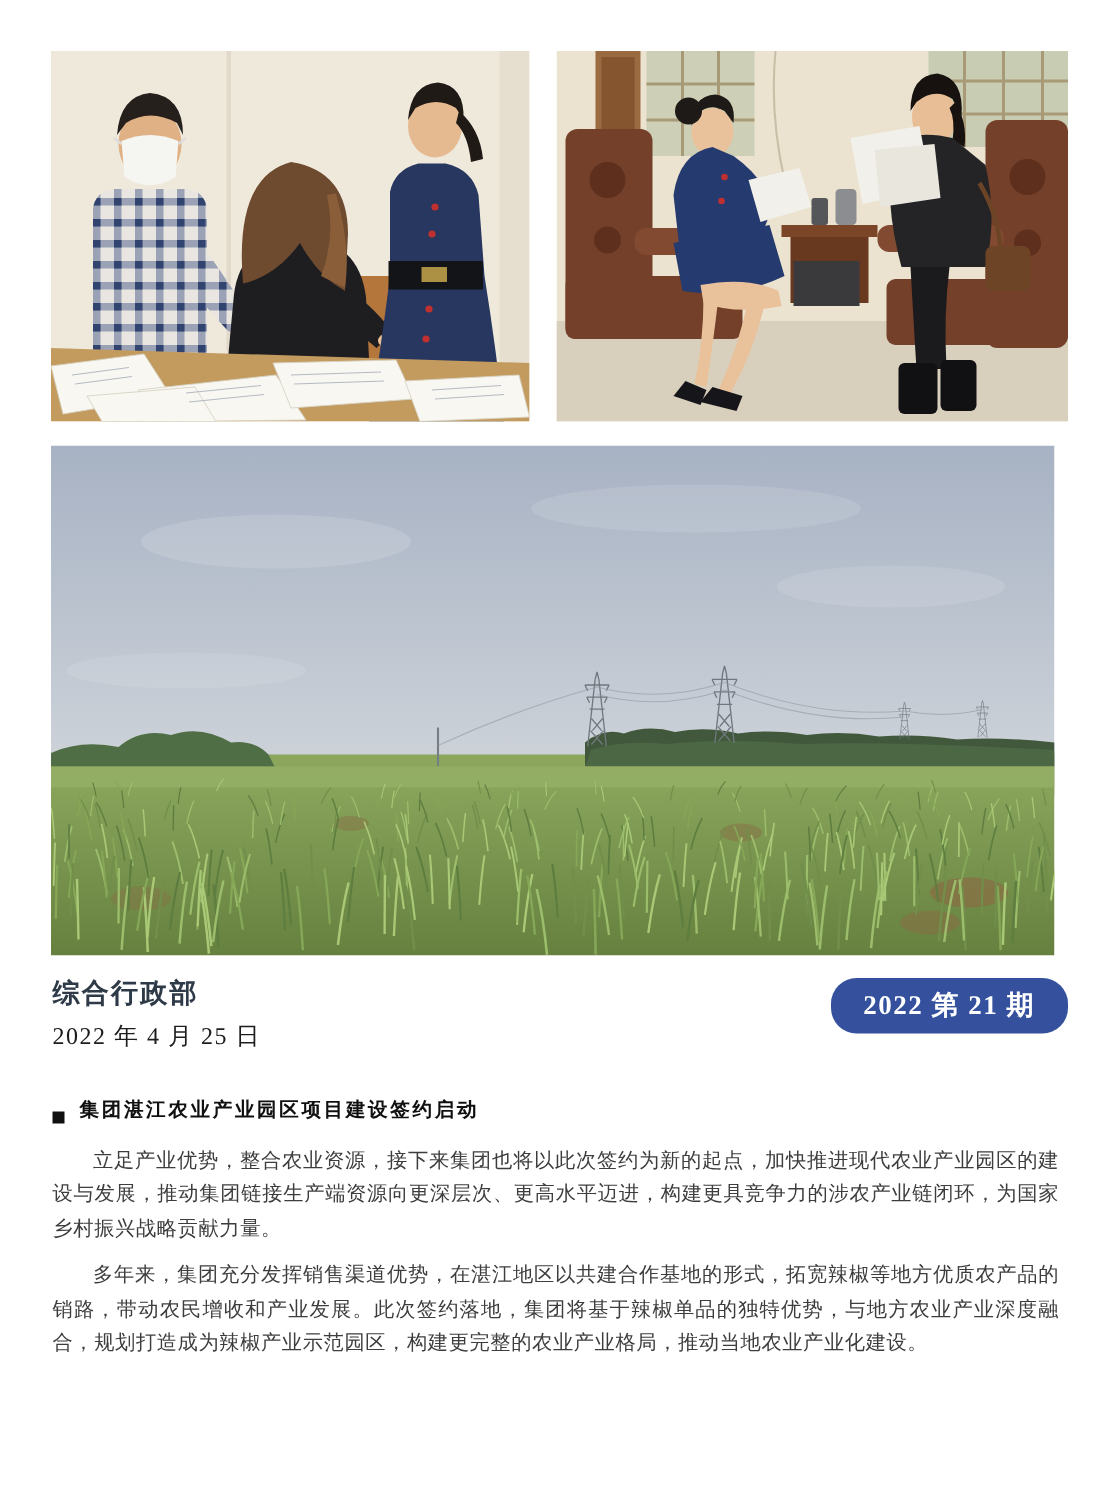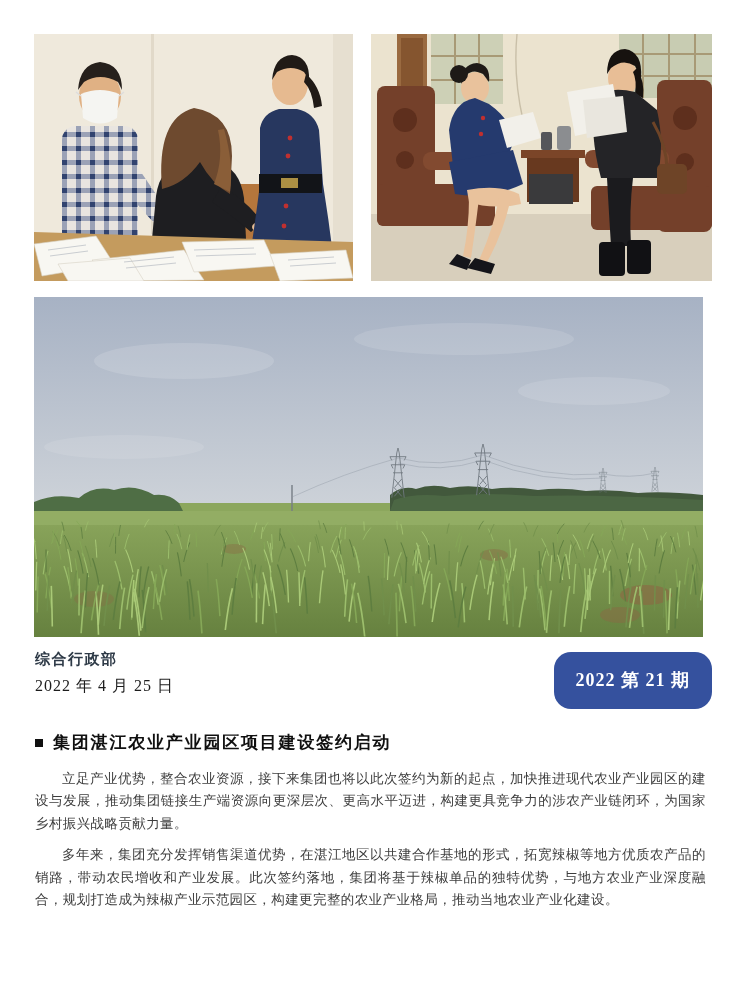--- a/index.html
+++ b/index.html
@@ -7,27 +7,27 @@
   .page{position:relative;width:740px;height:1005px;background:#fff;overflow:hidden;}
 
   .photo-row{position:absolute;top:34px;left:34px;width:678px;height:247px;display:flex;gap:18px;}
   figure{margin:0;padding:0;}
   .photo svg{display:block;width:100%;height:100%;}
   .photo-left{width:319px;height:247px;}
   .photo-right{width:341px;height:247px;}
   .landscape{position:absolute;top:297px;left:34px;width:669px;height:340px;}
 
   .meta-row{position:absolute;top:650px;left:35px;width:677px;display:flex;justify-content:space-between;align-items:flex-start;}
-  .dept{font-family:"Liberation Serif","DejaVu Serif",serif;font-weight:bold;font-size:15px;color:#2E3A47;letter-spacing:1.5px;}
+  .dept{font-family:"Liberation Serif","DejaVu Serif",serif;font-weight:bold;font-size:18px;color:#2E3A47;letter-spacing:1.5px;}
   .date{font-family:"Liberation Serif","DejaVu Serif",serif;font-size:16px;color:#1d1d1d;margin-top:7px;letter-spacing:1px;}
   .issue-badge{color:#fff;font-family:"Liberation Serif","DejaVu Serif",serif;font-weight:bold;
-    font-size:18px;height:33px;line-height:33px;padding:12px 22px;border-radius:17px;letter-spacing:1px;margin-top:2px;}
+    font-size:18px;height:33px;line-height:33px;padding:2px 22px;border-radius:17px;letter-spacing:1px;margin-top:2px;}
 
   article{position:absolute;top:731px;left:35px;width:671px;}
-  .headline{font-size:17px;font-weight:bold;color:#101010;margin:0 0 14px 0;display:flex;align-items:center;letter-spacing:1.8px;}
+  .headline{font-size:13px;font-weight:bold;color:#101010;margin:0 0 14px 0;display:flex;align-items:flex-end;letter-spacing:1.8px;}
   .bullet{width:8px;height:8px;background:#101010;display:inline-block;margin-right:10px;flex:0 0 auto;}
   .body-text p{font-size:13.5px;line-height:22.4px;color:#3d3d3d;text-align:justify;text-indent:2em;margin:0 0 9px 0;letter-spacing:0.4px;}
 </style>
 </head>
 <body>
 
 <div class="page">
 
   <div class="photo-row">
 

